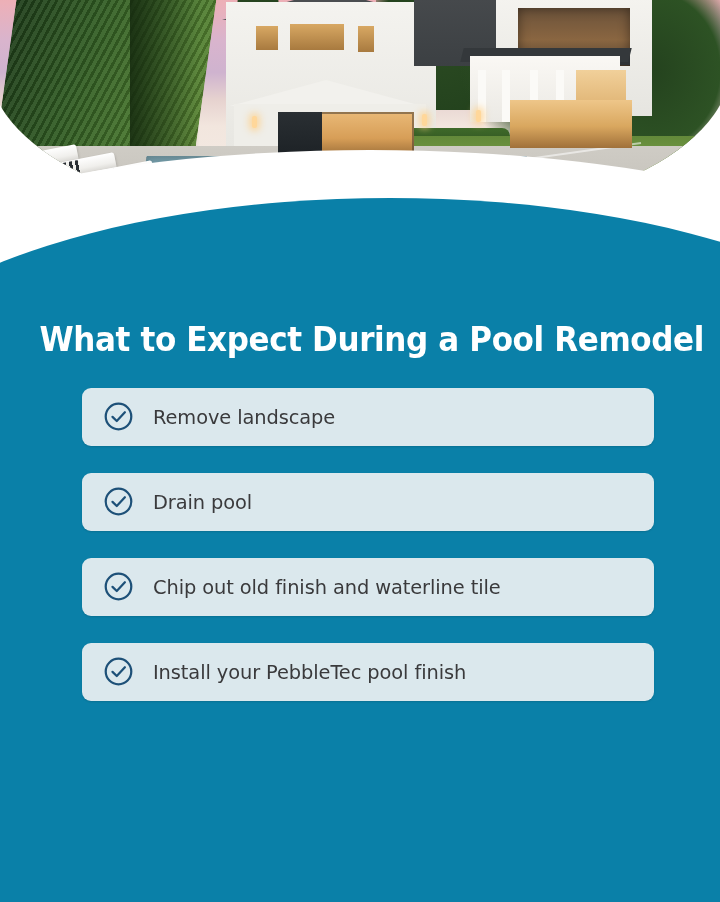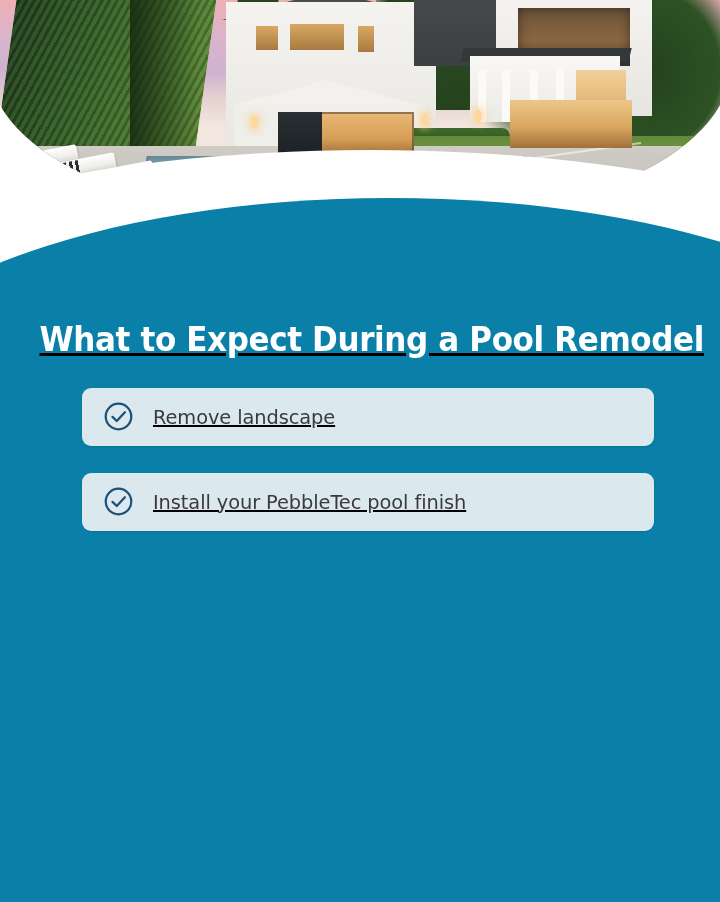--- a/index.html
+++ b/index.html
@@ -299,21 +299,20 @@
     background: #0a80a8;
   }
 
   
   .content {
     position: absolute;
     left: 0;
     top: 296px;
     width: 720px;
     z-index: 6;
-    text-decoration: underline;
   }
   .title {
     margin: 0;
     padding: 24px 42px 0 42px;
     color: #ffffff;
     font-family: "DejaVu Sans", sans-serif;
     font-size: 33px;
     font-weight: bold;
     letter-spacing: -0.4px;
     line-height: 1.2;
@@ -442,21 +441,35 @@
     <ul class="checklist">
 
       <li class="check-item">
         <svg class="check-icon" viewBox="0 0 32 32">
           <circle cx="16" cy="16" r="13.2" fill="none" stroke="#1d5078" stroke-width="2.3"></circle>
           <path d="M9.8 16.4 L14.2 20.6 L22.6 11.6" fill="none" stroke="#1d5078" stroke-width="2.3" stroke-linecap="round" stroke-linejoin="round"></path>
         </svg>
         <span class="item-label">Remove landscape</span>
       </li>
 
-
+      <li class="check-item">
+        <svg class="check-icon" viewBox="0 0 32 32">
+          <circle cx="16" cy="16" r="13.2" fill="none" stroke="#1d5078" stroke-width="2.3"></circle>
+          <path d="M9.8 16.4 L14.2 20.6 L22.6 11.6" fill="none" stroke="#1d5078" stroke-width="2.3" stroke-linecap="round" stroke-linejoin="round"></path>
+        </svg>
+        <span class="item-label">Drain pool</span>
+      </li>
+
+      <li class="check-item">
+        <svg class="check-icon" viewBox="0 0 32 32">
+          <circle cx="16" cy="16" r="13.2" fill="none" stroke="#1d5078" stroke-width="2.3"></circle>
+          <path d="M9.8 16.4 L14.2 20.6 L22.6 11.6" fill="none" stroke="#1d5078" stroke-width="2.3" stroke-linecap="round" stroke-linejoin="round"></path>
+        </svg>
+        <span class="item-label">Chip out old finish and waterline tile</span>
+      </li>
 
 
 
       <li class="check-item">
         <svg class="check-icon" viewBox="0 0 32 32">
           <circle cx="16" cy="16" r="13.2" fill="none" stroke="#1d5078" stroke-width="2.3"></circle>
           <path d="M9.8 16.4 L14.2 20.6 L22.6 11.6" fill="none" stroke="#1d5078" stroke-width="2.3" stroke-linecap="round" stroke-linejoin="round"></path>
         </svg>
         <span class="item-label">Install your PebbleTec pool finish</span>
       </li>

